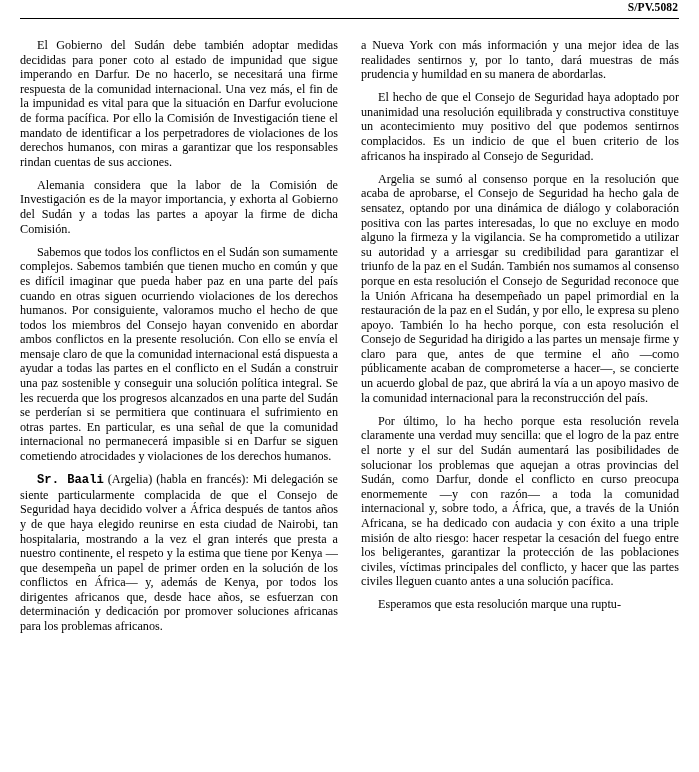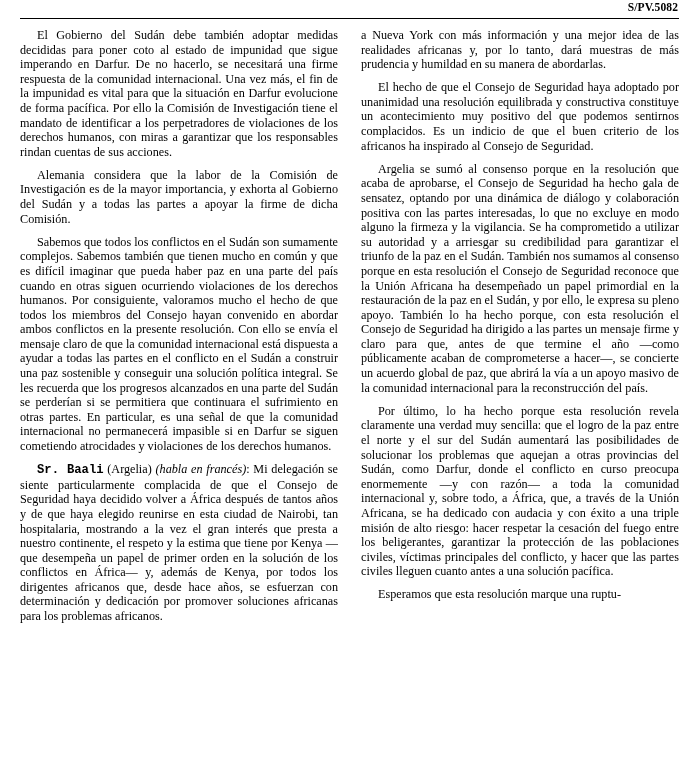--- a/index.html
+++ b/index.html
@@ -56,34 +56,34 @@
     flex-direction: row;
     gap: 23px;
   }
   .col {
     width: 318px;
     font-size: 12.2px;
     line-height: 14.6px;
     text-align: justify;
     text-justify: inter-word;
     hyphens: manual;
+    margin-top: 10px;
   }
   p {
     margin: 0 0 0 0;
     text-indent: 17px;
   }
   p + p {
     margin-top: 8.5px;
   }
   .speaker {
     font-weight: bold;
     font-family: Liberation Mono, monospace;
   }
   .ital {
-    font-style: italic;
   }
   .no-indent {
     text-indent: 0;
   }
 </style>
 </head>
 <body>
 
 <div class="page">
 
@@ -95,21 +95,21 @@
   <div class="columns">
 
     <div class="col">
       <p>El Gobierno del Sudán debe también adoptar medidas decididas para poner coto al estado de impunidad que sigue imperando en Darfur. De no hacerlo, se necesitará una firme respuesta de la comunidad internacional. Una vez más, el fin de la impunidad es vital para que la situación en Darfur evolucione de forma pacífica. Por ello la Comisión de Investigación tiene el mandato de identificar a los perpetradores de violaciones de los derechos humanos, con miras a garantizar que los responsables rindan cuentas de sus acciones.</p>
       <p>Alemania considera que la labor de la Comisión de Investigación es de la mayor importancia, y exhorta al Gobierno del Sudán y a todas las partes a apoyar la firme de dicha Comisión.</p>
       <p>Sabemos que todos los conflictos en el Sudán son sumamente complejos. Sabemos también que tienen mucho en común y que es difícil imaginar que pueda haber paz en una parte del país cuando en otras siguen ocurriendo violaciones de los derechos humanos. Por consiguiente, valoramos mucho el hecho de que todos los miembros del Consejo hayan convenido en abordar ambos conflictos en la presente resolución. Con ello se envía el mensaje claro de que la comunidad internacional está dispuesta a ayudar a todas las partes en el conflicto en el Sudán a construir una paz sostenible y conseguir una solución política integral. Se les recuerda que los progresos alcanzados en una parte del Sudán se perderían si se permitiera que continuara el sufrimiento en otras partes. En particular, es una señal de que la comunidad internacional no permanecerá impasible si en Darfur se siguen cometiendo atrocidades y violaciones de los derechos humanos.</p>
       <p><span class="speaker">Sr. Baali</span><span> </span><span>(Argelia)</span><span> </span><span class="ital">(habla en francés)</span><span>:</span><span> Mi delegación se siente particularmente complacida de que el Consejo de Seguridad haya decidido volver a África después de tantos años y de que haya elegido reunirse en esta ciudad de Nairobi, tan hospitalaria, mostrando a la vez el gran interés que presta a nuestro continente, el respeto y la estima que tiene por Kenya —que desempeña un papel de primer orden en la solución de los conflictos en África— y, además de Kenya, por todos los dirigentes africanos que, desde hace años, se esfuerzan con determinación y dedicación por promover soluciones africanas para los problemas africanos.</span></p>
     </div>
 
     <div class="col">
-      <p class="no-indent">a Nueva York con más información y una mejor idea de las realidades africanas y, por lo tanto, dará muestras de más prudencia y humildad en su manera de abordarlas.</p>
+      <p class="no-indent">a Nueva York con más información y una mejor idea de las realidades sentirnos y, por lo tanto, dará muestras de más prudencia y humildad en su manera de abordarlas.</p>
       <p>El hecho de que el Consejo de Seguridad haya adoptado por unanimidad una resolución equilibrada y constructiva constituye un acontecimiento muy positivo del que podemos sentirnos complacidos. Es un indicio de que el buen criterio de los africanos ha inspirado al Consejo de Seguridad.</p>
       <p>Argelia se sumó al consenso porque en la resolución que acaba de aprobarse, el Consejo de Seguridad ha hecho gala de sensatez, optando por una dinámica de diálogo y colaboración positiva con las partes interesadas, lo que no excluye en modo alguno la firmeza y la vigilancia. Se ha comprometido a utilizar su autoridad y a arriesgar su credibilidad para garantizar el triunfo de la paz en el Sudán. También nos sumamos al consenso porque en esta resolución el Consejo de Seguridad reconoce que la Unión Africana ha desempeñado un papel primordial en la restauración de la paz en el Sudán, y por ello, le expresa su pleno apoyo. También lo ha hecho porque, con esta resolución el Consejo de Seguridad ha dirigido a las partes un mensaje firme y claro para que, antes de que termine el año —como públicamente acaban de comprometerse a hacer—, se concierte un acuerdo global de paz, que abrirá la vía a un apoyo masivo de la comunidad internacional para la reconstrucción del país.</p>
       <p>Por último, lo ha hecho porque esta resolución revela claramente una verdad muy sencilla: que el logro de la paz entre el norte y el sur del Sudán aumentará las posibilidades de solucionar los problemas que aquejan a otras provincias del Sudán, como Darfur, donde el conflicto en curso preocupa enormemente —y con razón— a toda la comunidad internacional y, sobre todo, a África, que, a través de la Unión Africana, se ha dedicado con audacia y con éxito a una triple misión de alto riesgo: hacer respetar la cesación del fuego entre los beligerantes, garantizar la protección de las poblaciones civiles, víctimas principales del conflicto, y hacer que las partes civiles lleguen cuanto antes a una solución pacífica.</p>
       <p>Esperamos que esta resolución marque una ruptu-</p>
     </div>
 
   </div>
 </div>
 
 </body></html>

